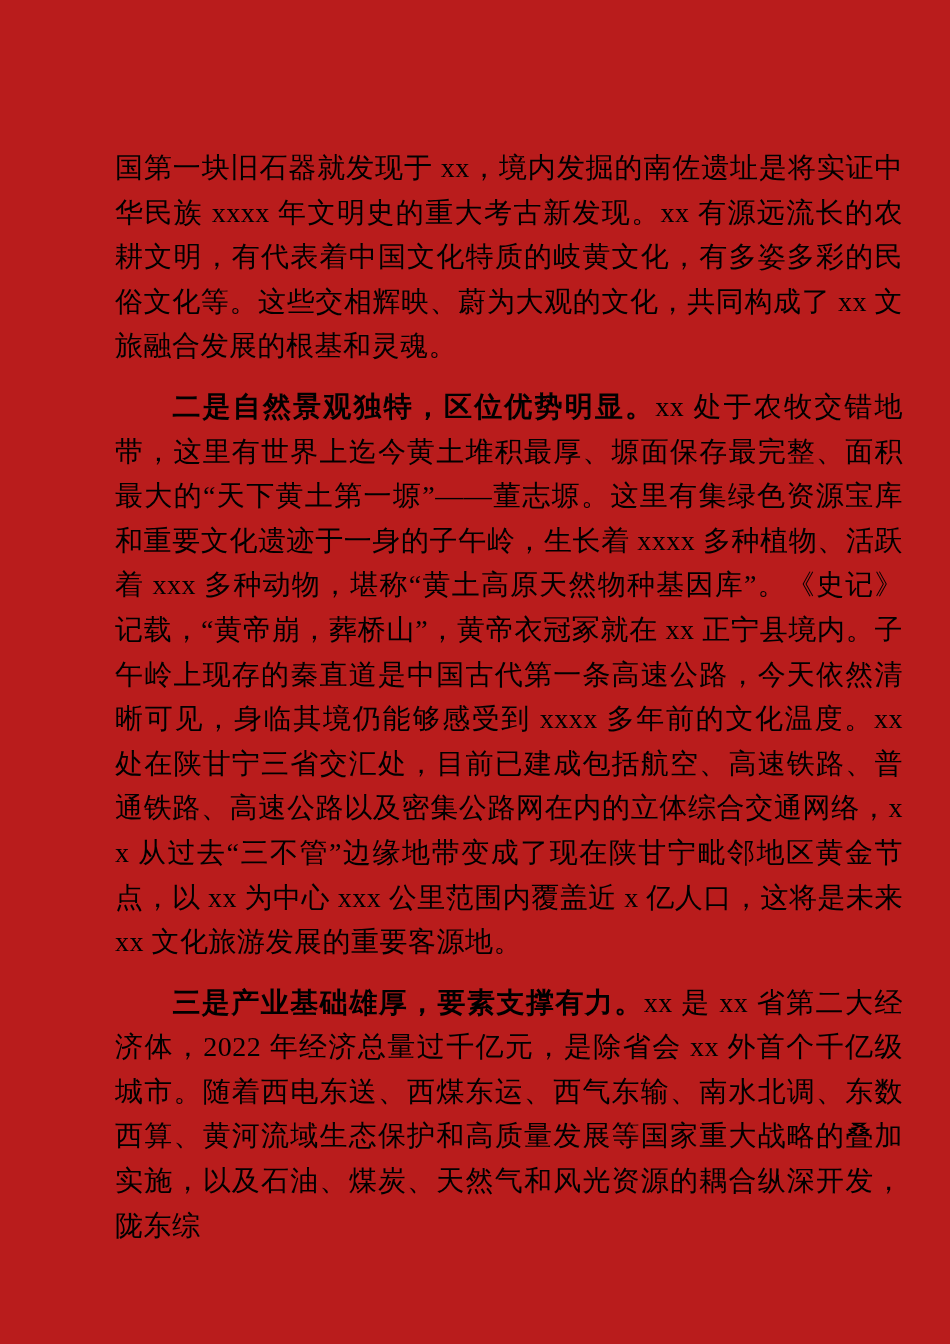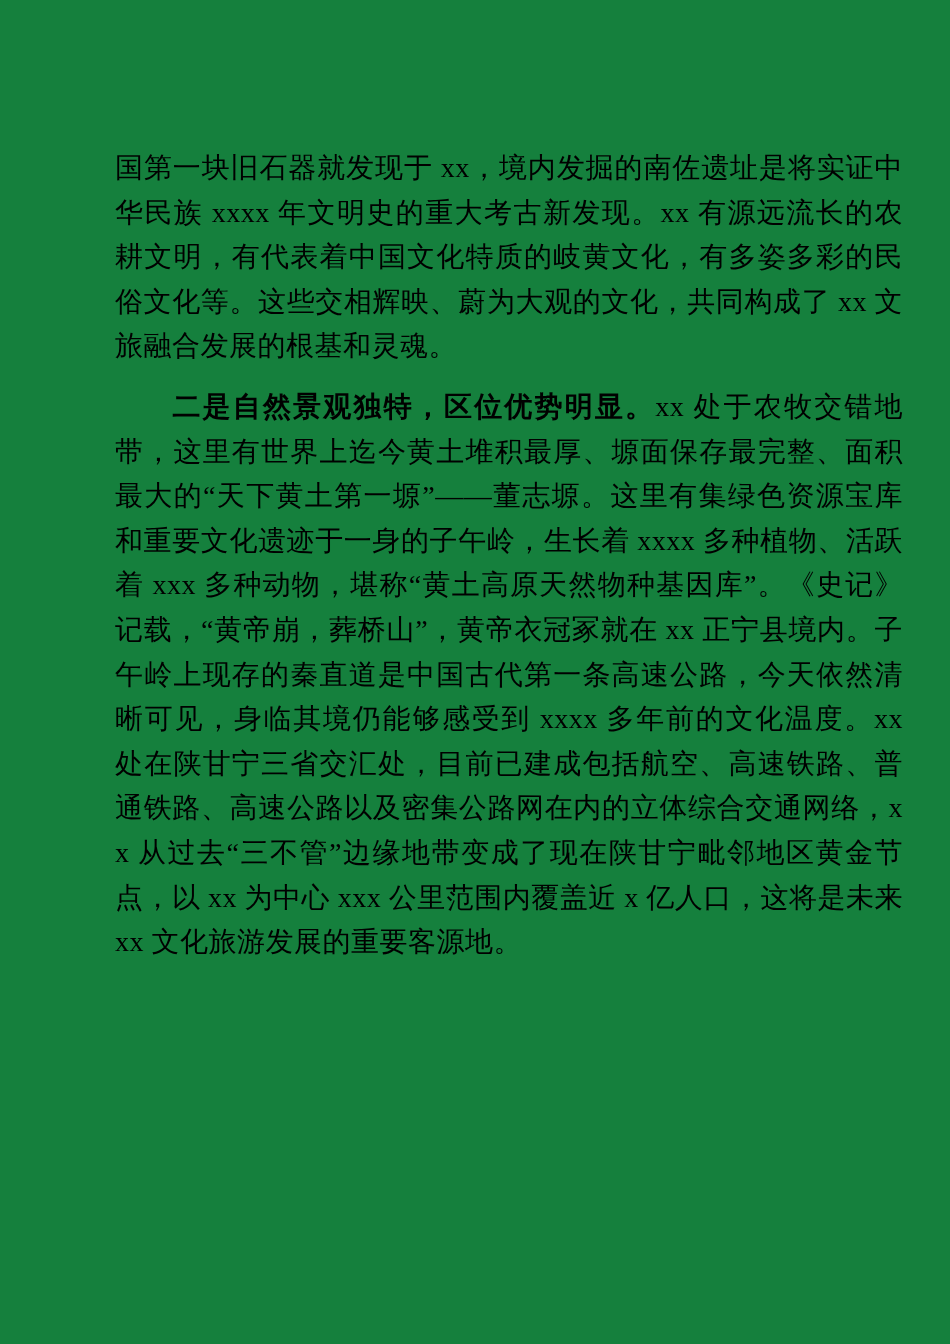--- a/index.html
+++ b/index.html
@@ -12,21 +12,21 @@
     height: 1344px;
     font-family: "Liberation Serif", "DejaVu Serif", serif;
     color: #000000;
     overflow: hidden;
   }
   .page {
     box-sizing: border-box;
     width: 950px;
     height: 1344px;
     padding: 146px 47px 0 115px;
-    background: #15803d;
+    background: #b91c1c;
   }
   .para {
     margin: 0;
     font-size: 28px;
     line-height: 44.6px;
     text-align: justify;
     letter-spacing: 0.5px;
     word-break: break-all;
   }
   .para + .para {
@@ -41,14 +41,15 @@
 </style>
 </head>
 <body>
 
 <div class="page">
 
   <p class="para"><span class="body">国第一块旧石器就发现于 xx，境内发掘的南佐遗址是将实证中华民族 xxxx 年文明史的重大考古新发现。xx 有源远流长的农耕文明，有代表着中国文化特质的岐黄文化，有多姿多彩的民俗文化等。这些交相辉映、蔚为大观的文化，共同构成了 xx 文旅融合发展的根基和灵魂。</span></p>
 
   <p class="para indent"><span class="lead">二是自然景观独特，区位优势明显。</span><span class="body">xx 处于农牧交错地带，这里有世界上迄今黄土堆积最厚、塬面保存最完整、面积最大的“天下黄土第一塬”——董志塬。这里有集绿色资源宝库和重要文化遗迹于一身的子午岭，生长着 xxxx 多种植物、活跃着 xxx 多种动物，堪称“黄土高原天然物种基因库”。《史记》记载，“黄帝崩，葬桥山”，黄帝衣冠冢就在 xx 正宁县境内。子午岭上现存的秦直道是中国古代第一条高速公路，今天依然清晰可见，身临其境仍能够感受到 xxxx 多年前的文化温度。xx 处在陕甘宁三省交汇处，目前已建成包括航空、高速铁路、普通铁路、高速公路以及密集公路网在内的立体综合交通网络，xx 从过去“三不管”边缘地带变成了现在陕甘宁毗邻地区黄金节点，以 xx 为中心 xxx 公里范围内覆盖近 x 亿人口，这将是未来 xx 文化旅游发展的重要客源地。</span></p>
 
+  <p class="para indent"><span class="lead">三是产业基础雄厚，要素支撑有力。</span><span class="body">xx 是 xx 省第二大经济体，2022 年经济总量过千亿元，是除省会 xx 外首个千亿级城市。随着西电东送、西煤东运、西气东输、南水北调、东数西算、黄河流域生态保护和高质量发展等国家重大战略的叠加实施，以及石油、煤炭、天然气和风光资源的耦合纵深开发，陇东综</span></p>
 
 </div>
 
 </body></html>

